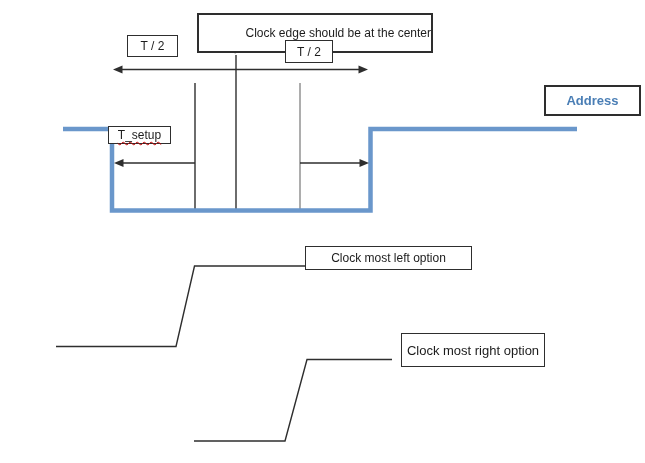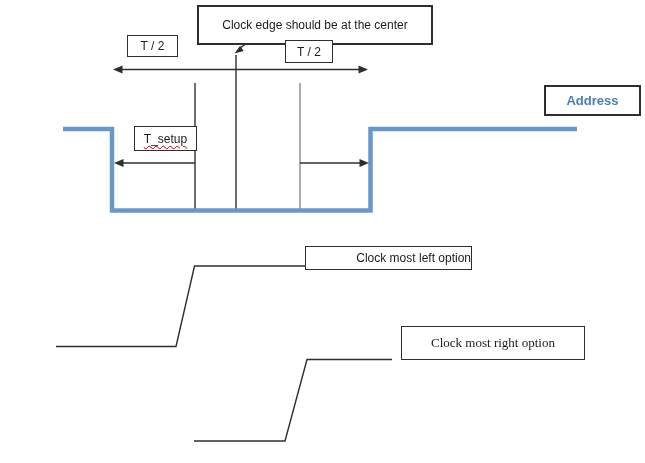--- a/index.html
+++ b/index.html
@@ -18,28 +18,28 @@
     box-sizing: border-box;
     background: var(--box-fill);
     border: 1px solid var(--box-border);
     display: flex;
     align-items: center;
     justify-content: center;
     font-size: 12px;
     color: #1c1c1c;
     white-space: nowrap;
   }
-  .callout-box   { left:197px; top:5px;  width:236px; height:40px; border-width:2px; }
+  .callout-box   { left:197px; top:13px;  width:236px; height:40px; border-width:2px;justify-content:flex-end; }
   .t-half-left   { left:127px; top:35px;  width:51px;  height:22px; }
   .t-half-right  { left:285px; top:40px;  width:48px;  height:23px; }
-  .t-setup-box   { left:134px; top:126px; width:63px;  height:25px; }
+  .t-setup-box   { left:108px; top:126px; width:63px;  height:18px; }
   .t-hold-box    { left:300px; top:131px; width:64px;  height:24px; }
   .address-box   { left:531px; top:85px;  width:97px;  height:31px; border-width:2px;margin-left:13px; }
-  .clock-left-box  { left:305px; top:246px; width:167px; height:24px;justify-content:flex-end; }
-  .clock-right-box { left:401px; top:326px; width:184px; height:34px; font-size:13px;font-family:Liberation Serif, serif; }
+  .clock-left-box  { left:305px; top:246px; width:167px; height:24px; }
+  .clock-right-box { left:401px; top:333px; width:144px; height:34px; font-size:13px; }
   .squiggle {
     text-decoration-line: underline;
     text-decoration-style: wavy;
     text-decoration-color: var(--squiggle-red);
     text-decoration-thickness: 1px;
     text-underline-offset: 2px;
   }
   .address-text {
     color: var(--address-text);
     font-weight: bold;

